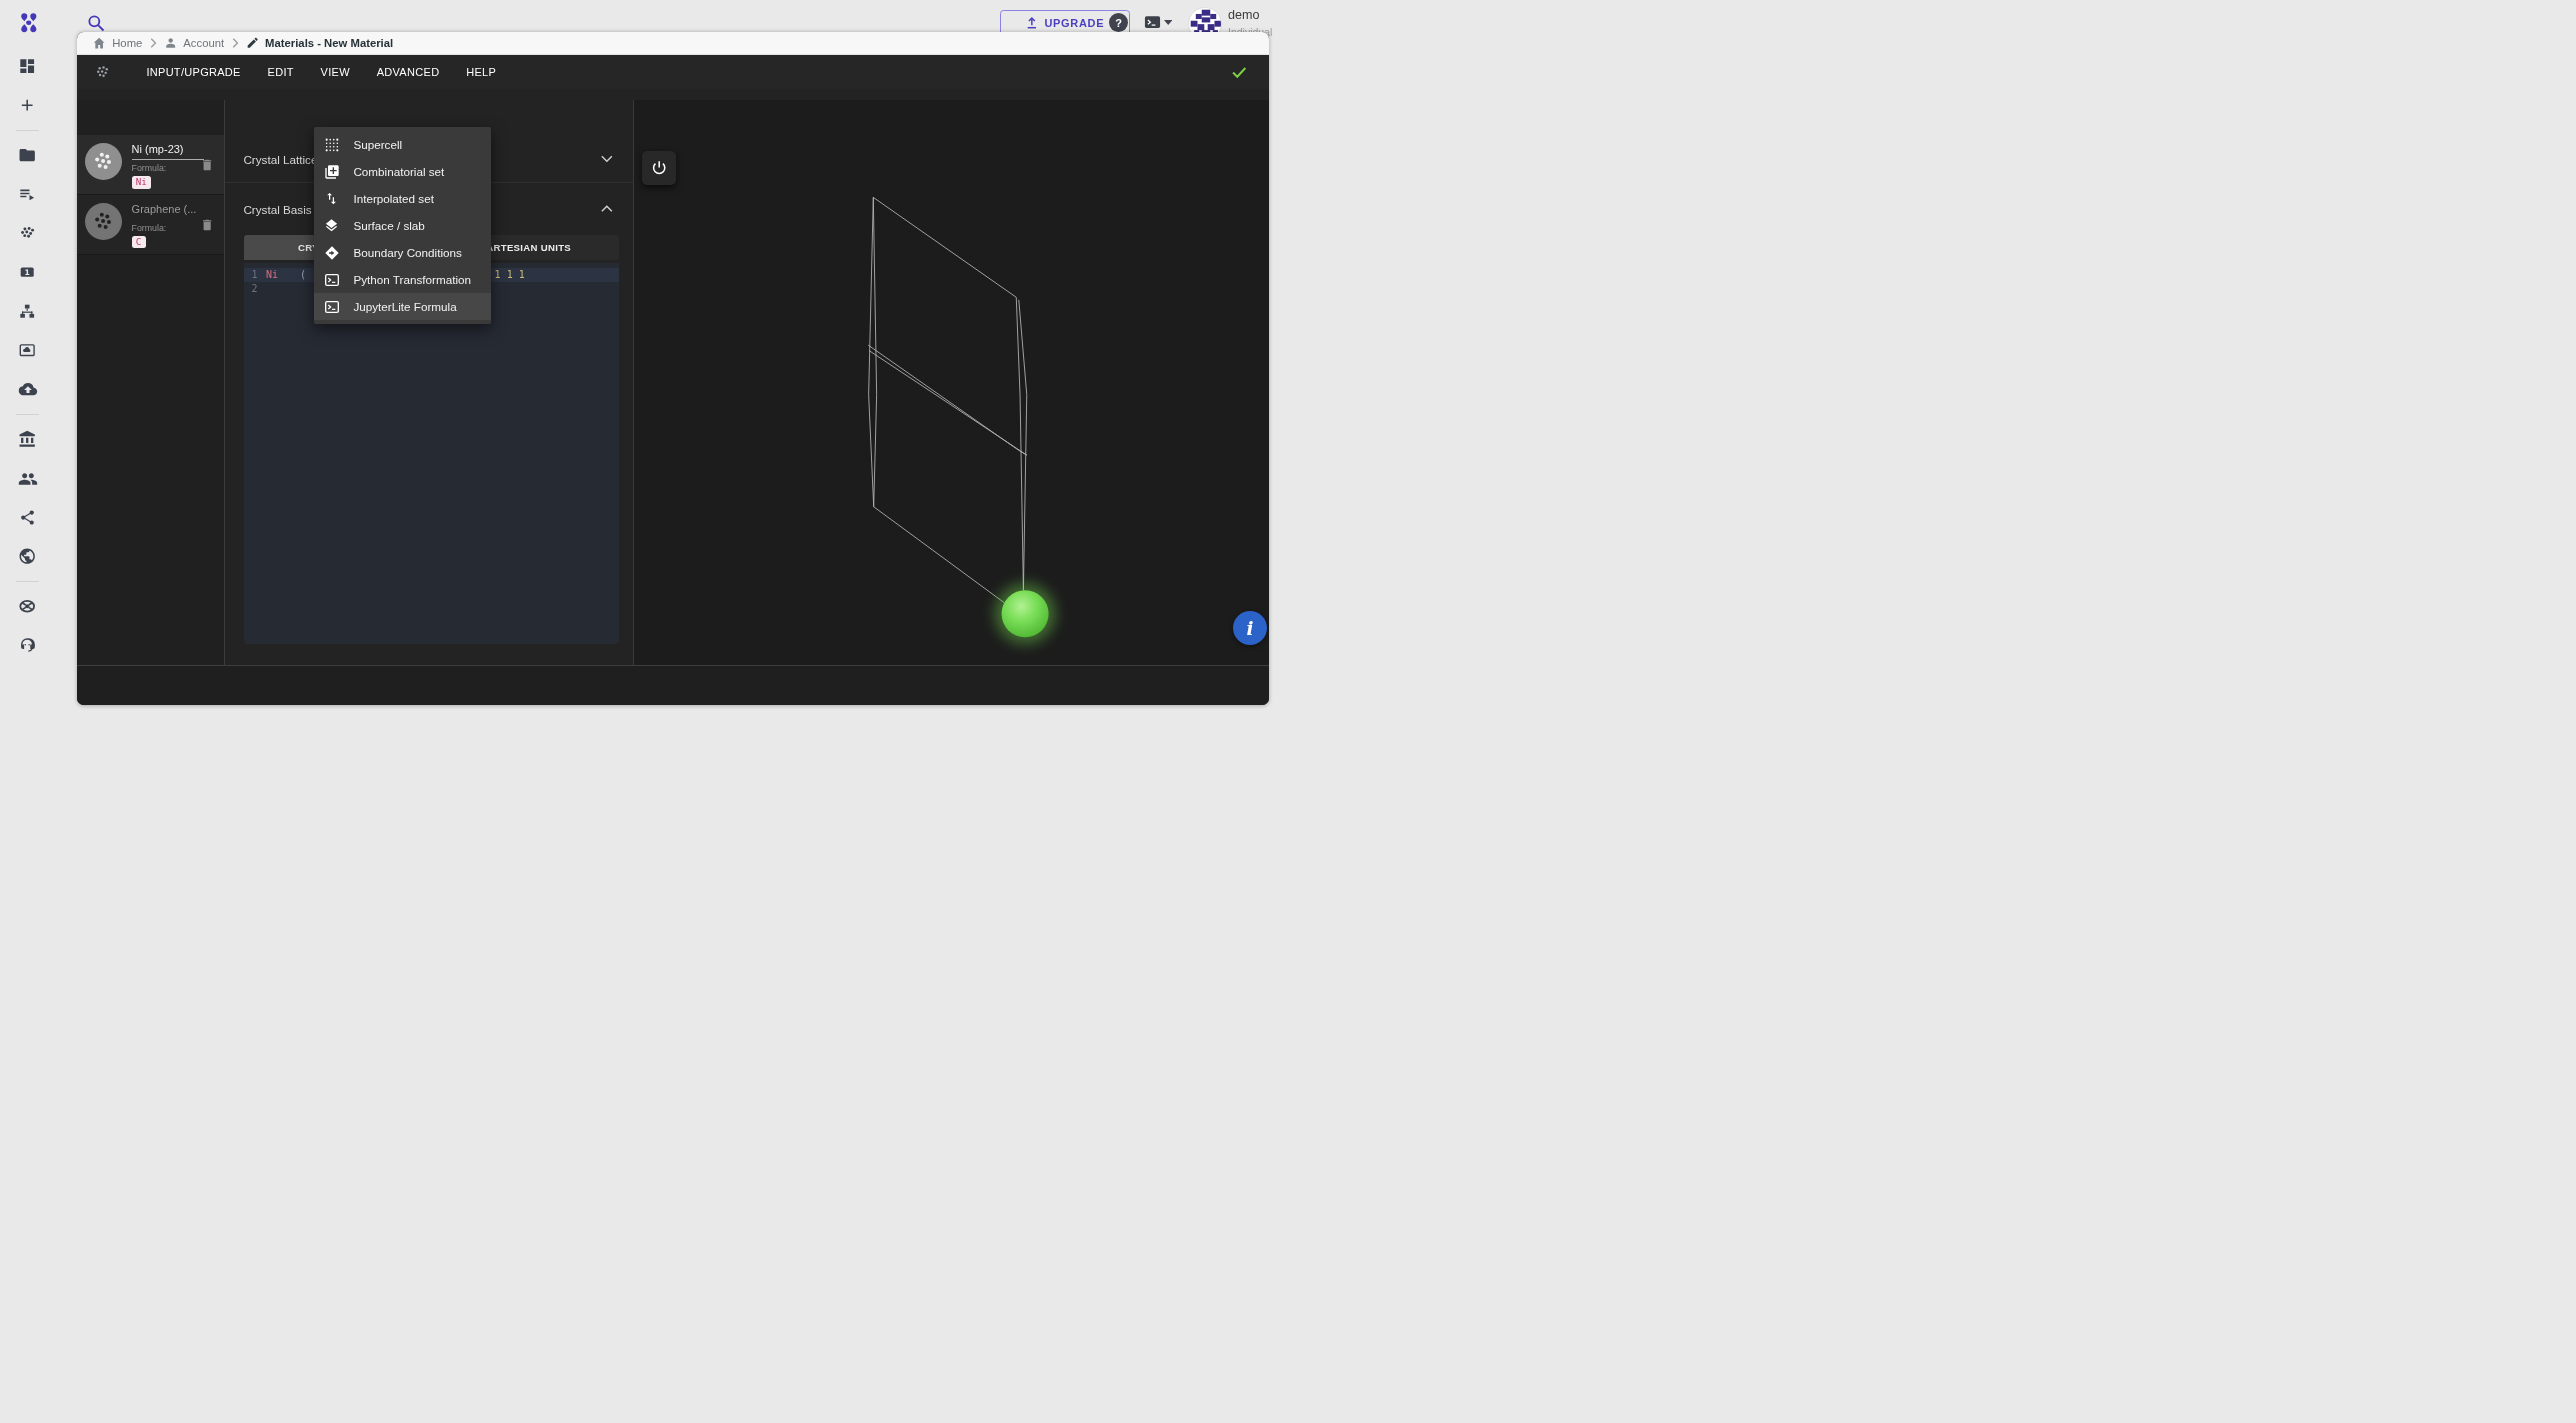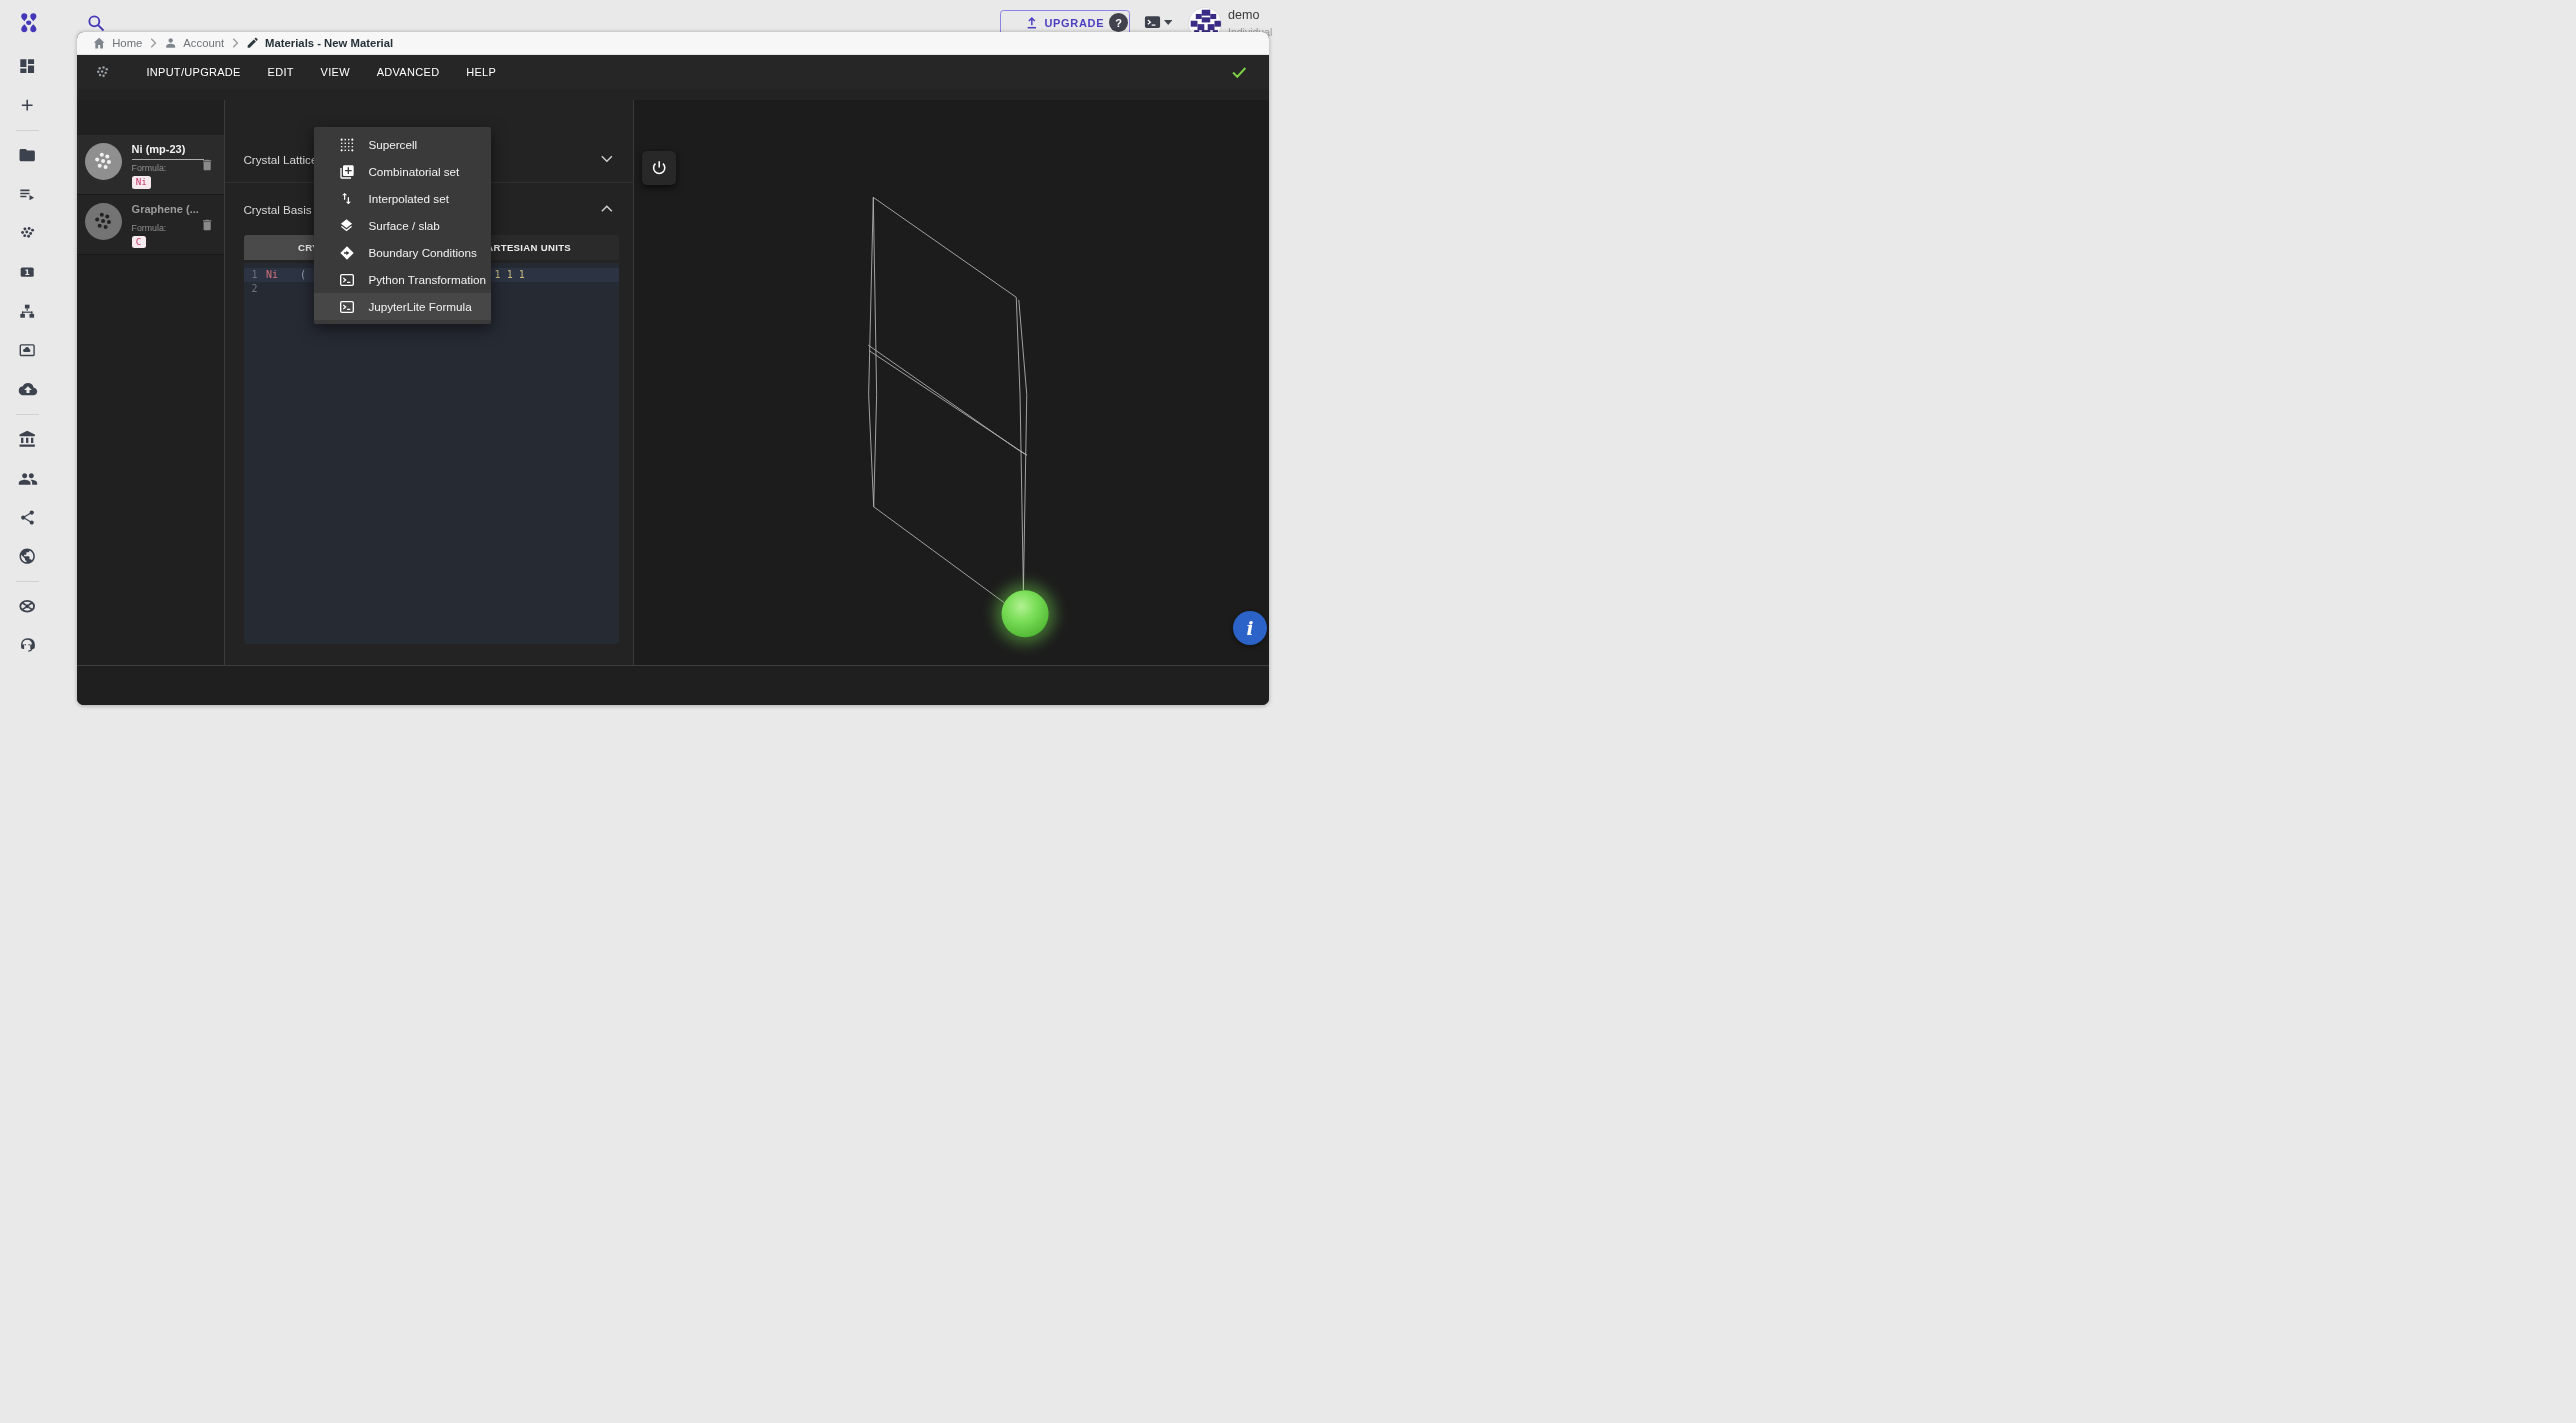--- a/index.html
+++ b/index.html
@@ -41,21 +41,21 @@
 
   .content{position:absolute;left:0;top:68px;right:0;bottom:40px;display:flex;}
   .bottomband{position:absolute;left:0;bottom:0;right:0;height:40px;background:#1f1f1f;border-top:0.8px solid #3e3e3e;}
 
   
   .mat-panel{width:148px;background:#202020;border-right:0.8px solid #3c3c3c;padding-top:35px;}
   .mat-item{position:relative;height:60px;padding:8.4px 8.4px 0 8.4px;border-bottom:0.8px solid #191919;display:flex;cursor:pointer;}
   .mat-item.selected{background:#2b2b2b;}
   .mat-item:not(.selected){background:#242424;}
   .mat-avatar{width:37px;height:37px;flex:0 0 37px;margin-right:9.2px;}
-  .mat-name{font-size:11px;color:#f2f2f2;white-space:nowrap;overflow:hidden;max-width:74px;font-weight:bold;}
+  .mat-name{font-size:11px;color:#f2f2f2;white-space:nowrap;overflow:hidden;max-width:74px;}
   .mat-item:not(.selected) .mat-name{color:#9b9b9b;}
   .name-underline{width:72px;border-bottom:0.8px solid #aeaeae;margin-top:3.4px;}
   .mat-flabel{font-size:8.8px;color:#8f8f8f;margin-top:3.4px;}
   .mat-chip{display:inline-block;font-family:"DejaVu Sans Mono",monospace;font-size:9.2px;
     color:#c2356b;background:#f6eaee;border-radius:2.5px;padding:0px 4.2px;margin-top:2.5px;line-height:12.6px;}
   .trash{position:absolute;right:10px;top:22px;cursor:pointer;}
 
   
   .mid-panel{width:409px;background:#232323;border-right:0.8px solid #3a3a3a;padding-top:36px;position:relative;}
   .sec-head{display:flex;align-items:center;justify-content:space-between;padding:0 20px 0 18.4px;cursor:pointer;}
@@ -82,21 +82,21 @@
     background:#282828;box-shadow:0 2.5px 6.7px rgba(0,0,0,.55);display:flex;align-items:center;justify-content:center;cursor:pointer;}
   .scene{position:absolute;inset:0;width:100%;height:100%;}
   .info-btn{position:absolute;left:599px;top:511px;width:34px;height:34px;border-radius:50%;
     background:#2c63c8;color:#fff;display:flex;align-items:center;justify-content:center;
     font-family:"DejaVu Serif",serif;font-style:italic;font-weight:bold;font-size:18.4px;cursor:pointer;
     box-shadow:0 1.7px 5px rgba(0,0,0,.4);}
 
   
   .dropdown{position:absolute;left:314px;top:127px;width:177px;background:#3a3a3a;border-radius:1.7px;
     box-shadow:0 5px 15px rgba(0,0,0,.55);padding:4.2px 0;z-index:50;}
-  .dd-item{height:27px;display:flex;align-items:center;gap:13.4px;padding:0 24px;color:#f2f2f2;
+  .dd-item{height:27px;display:flex;align-items:center;gap:13.4px;padding:0 9px;color:#f2f2f2;
     font-size:11.7px;cursor:pointer;white-space:nowrap;}
   .dd-item.highlighted{background:#474747;}
   .dd-icon{width:17px;height:17px;flex:0 0 17px;display:flex;align-items:center;justify-content:center;}
 </style>
 </head>
 <body>
 
 <div class="screen">
 
   <svg class="logo" viewBox="0 0 28 28" fill="#4438b8">

